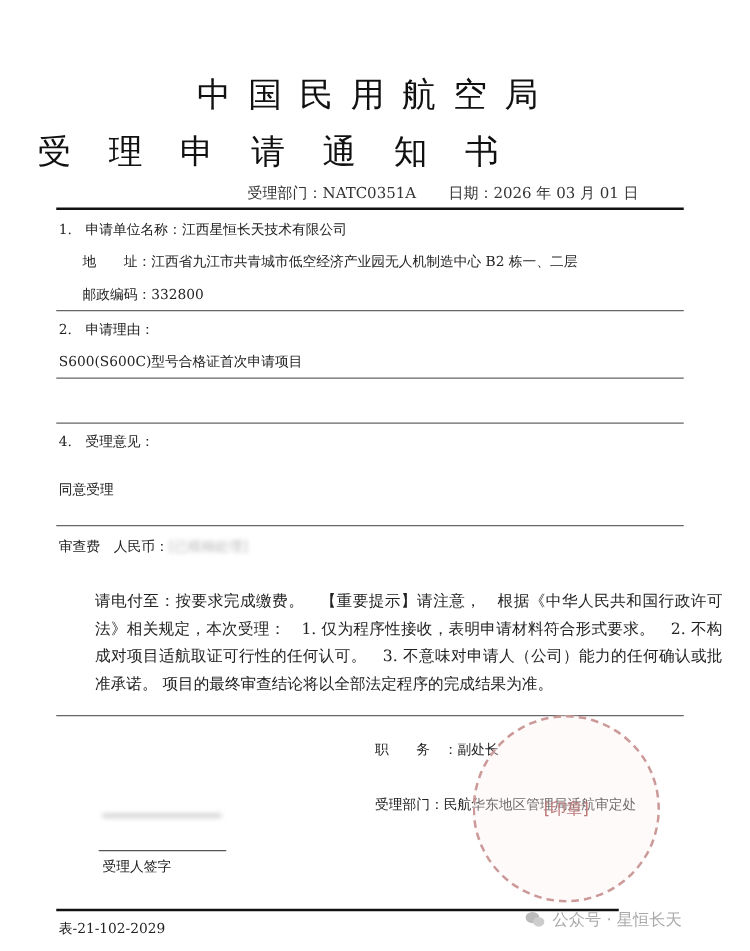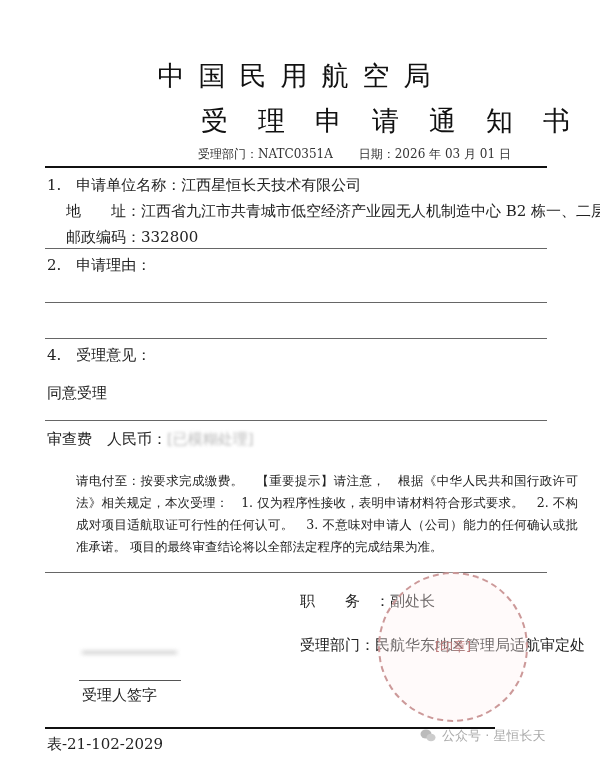--- a/index.html
+++ b/index.html
@@ -8,33 +8,33 @@
       font-family: "DejaVu Serif", "Liberation Serif", serif; color: #222;
       position: relative;
     }
     .page { position: absolute; left: 0; top: 0; width: 600px; height: 761px; }
     .title1 {
       position: absolute; top: 58px; left: 0; width: 600px; text-align: center;
       font-family: "DejaVu Sans", sans-serif; font-size: 27px; letter-spacing: 14px;
       color: #111; padding-left: 2px;
     }
     .title2 {
-      position: absolute; top: 103px; left: 0; width: 600px; text-align: right;
+      position: absolute; top: 103px; left: 0; width: 600px; text-align: left;
       font-family: "DejaVu Sans", sans-serif; font-size: 27px; letter-spacing: 30px;
       color: #111; padding-left: 30px;
     }
     .meta {
       position: absolute; top: 146px; left: 198px; font-size: 12px; color: #333;
       white-space: nowrap;
     }
     .meta span { margin-right: 22px; }
     .rule { position: absolute; left: 45px; width: 502px; background: #333; }
     .rule.thick { height: 2px; background: #111; }
     .rule.thin { height: 1px; background: #666; }
-    .line { position: absolute; font-size: 15px; white-space: nowrap; color: #222; }
+    .line { position: absolute; font-size: 11px; white-space: nowrap; color: #222; }
     .para {
       position: absolute; left: 47px; top: 470px; width: 502px;
       font-size: 12.5px; line-height: 22px; color: #222; text-align: justify; margin-left: 29px;
     }
     .seal-placeholder {
       position: absolute; left: 378px; top: 572px; width: 150px; height: 150px;
       border: 2px dashed #c99; border-radius: 50%;
       display: flex; align-items: center; justify-content: center;
       color: #b77; font-family: "DejaVu Sans", sans-serif; font-size: 13px;
       background: rgba(255,240,240,0.35);
@@ -69,20 +69,21 @@
   </div>
   <div class="line" style="left:66px; top:202px">
     <span>地　　址：</span><span>江西省九江市共青城市低空经济产业园无人机制造中心 B2 栋一、二层</span>
   </div>
   <div class="line" style="left:66px; top:228px">
     <span>邮政编码：</span><span>332800</span>
   </div>
   <div class="rule thin" style="top:248px"></div>
 
   <div class="line" style="left:47px; top:256px">2.　申请理由：</div>
+  <div class="line" style="left:47px; top:282px">S600(S600C)型号合格证首次申请项目</div>
   <div class="rule thin" style="top:302px"></div>
 
   <div class="rule thin" style="top:338px"></div>
 
   <div class="line" style="left:47px; top:346px">4.　受理意见：</div>
   <div class="line" style="left:47px; top:384px">同意受理</div>
   <div class="rule thin" style="top:420px"></div>
 
   <div class="line" style="left:47px; top:430px">
     <span>审查费　人民币：</span><span style="color:#bbb; filter:blur(1.5px)">[已模糊处理]</span>

